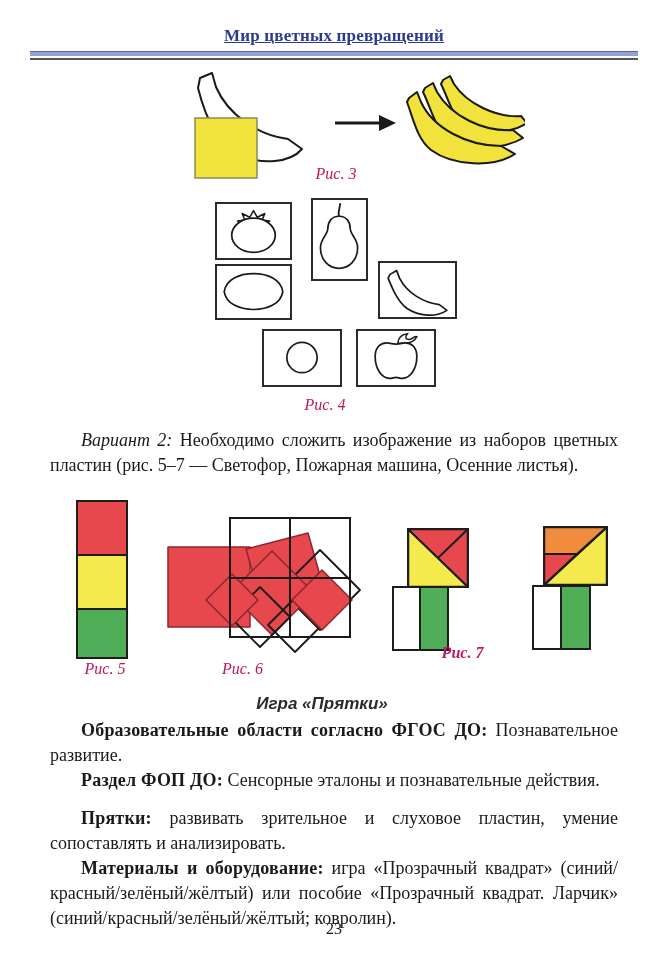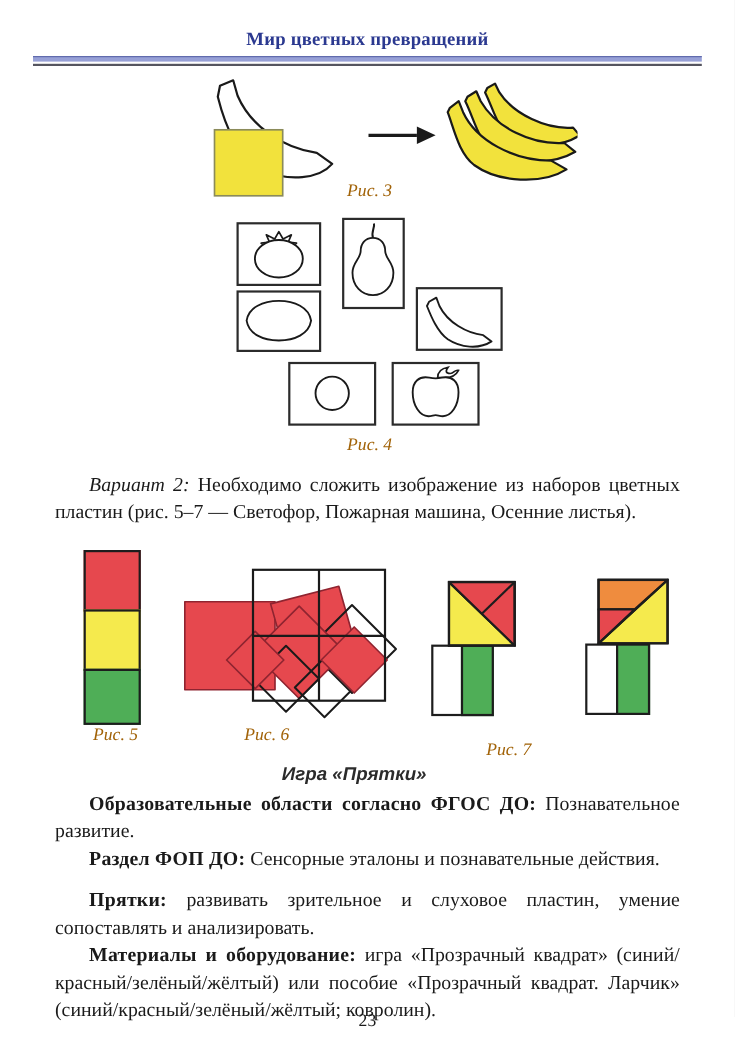--- a/index.html
+++ b/index.html
@@ -5,27 +5,27 @@
   html,body{margin:0;padding:0;background:#e9e9e9;}
   .page{
     position:relative;width:668px;height:960px;margin:0 auto;
     background:#ffffff;overflow:hidden;
     font-family:"Liberation Serif", serif;color:#1a1a1a;
   }
   .abs{position:absolute;}
   
   .book-title{
     top:26px;left:0;width:668px;text-align:center;
-    font-size:17px;font-weight:bold;color:#2b3990;letter-spacing:.2px;
+    font-size:17px;font-weight:bold;color:#2b3990;letter-spacing:.2px;text-decoration:underline;
   }
   .rule-thick{top:51px;left:30px;width:608px;height:4px;background:#97a0d6;border-top:1px solid #5a64a8;}
   .rule-thin{top:58px;left:30px;width:608px;height:2px;background:#55555f;}
   
   .fig-caption{
-    font-style:italic;font-size:16px;color:#a16207;text-align:center;
+    font-style:italic;font-size:16px;color:#be185d;text-align:center;
   }
   
   .card{
     position:absolute;background:#fff;border:2px solid #2b2b2b;
     display:flex;align-items:center;justify-content:center;
   }
   
   .sq{width:48px;height:52px;border:2px solid #1d1d1d;margin-top:-2px;}
   .sq.red{background:#e6484e;}
   .sq.yellow{background:#f5ea4d;}
@@ -113,21 +113,21 @@
     <svg width="76" height="54" viewBox="0 0 80 57">
       <circle cx="40" cy="28" r="16" fill="#ffffff" stroke="#1a1a1a" stroke-width="1.8"></circle>
     </svg>
   </div>
   <div class="card" style="left:356px;top:329px;width:76px;height:54px;">
     <svg width="76" height="54" viewBox="0 0 80 57">
       <path d="M42 13 C42 7 46 4 52 3 C49 7 50 9 54 9 C58 9 58 5 62 6 C60 10 55 13 49 13 Z" fill="#ffffff" stroke="#1a1a1a" stroke-width="1.6"></path>
       <path d="M34 13 C24 11 18 17 18 27 C18 40 25 50 33 50 C36 50 38 49 40 49 C42 49 44 50 47 50 C55 50 62 40 62 27 C62 17 56 11 46 13 C42 14 38 14 34 13 Z" fill="#ffffff" stroke="#1a1a1a" stroke-width="1.8"></path>
     </svg>
   </div>
-  <div class="abs fig fig-caption" style="top:396px;left:276px;width:120px;font-style:italic;">Рис. 4</div>
+  <div class="abs fig fig-caption" style="top:396px;left:265px;width:120px;font-style:italic;">Рис. 4</div>
 
   <p class="body-text" style="top:428px;"><i>Вариант 2:</i><span> Необходимо сложить изображение из наборов цветных пластин (рис. 5–7 — Светофор, Пожарная машина, Осенние листья).</span></p>
 
 
   <div class="abs fig" style="top:500px;left:76px;">
     <div class="sq red" style="margin-top:0;"></div>
     <div class="sq yellow"></div>
     <div class="sq green" style="height:47px;"></div>
   </div>
   <div class="abs fig fig-caption" style="top:660px;left:70px;width:70px;">Рис. 5</div>
@@ -177,21 +177,21 @@
       <div class="f7-green" style="width:27px;"></div>
     </div>
     <svg class="abs" style="left:11px;top:0;" width="65" height="60" viewBox="0 0 65 60">
       <polygon points="64,1 64,59 1,59" fill="#f5ea4d" stroke="#1d1d1d" stroke-width="2" stroke-linejoin="round"></polygon>
       <polygon points="1,1 64,1 34,28 1,28" fill="#ef8c3e" stroke="#1d1d1d" stroke-width="2" stroke-linejoin="round"></polygon>
       <polygon points="1,28 34,28 1,59" fill="#e6484e" stroke="#1d1d1d" stroke-width="2" stroke-linejoin="round"></polygon>
       <line x1="1" y1="59" x2="64" y2="1" stroke="#1d1d1d" stroke-width="2"></line>
       <rect x="1" y="1" width="63" height="58" fill="none" stroke="#1d1d1d" stroke-width="2.5"></rect>
     </svg>
   </div>
-  <div class="abs fig fig-caption" style="top:673px;left:400px;width:125px;">Рис. 7</div>
+  <div class="abs fig fig-caption" style="top:644px;left:400px;width:125px;font-weight:bold;">Рис. 7</div>
 
   <div class="abs game-heading">Игра «Прятки»</div>
 
   <p class="body-text" style="top:768px;"><b>Раздел ФОП ДО:</b><span> Сенсорные эталоны и познавательные действия.</span></p>
 
   <p class="body-text" style="top:718px;"><b>Образовательные области согласно ФГОС ДО:</b><span> Познавательное развитие.</span></p>
 
   <p class="body-text" style="top:806px;"><b>Прятки:</b><span> развивать зрительное и слуховое пластин, умение сопоставлять и анализировать.</span></p>
 
   <p class="body-text" style="top:856px;"><b>Материалы и оборудование:</b><span> игра «Прозрачный квадрат» (синий/красный/зелёный/жёлтый) или пособие «Прозрачный квадрат. Ларчик» (синий/красный/зелёный/жёлтый; ковролин).</span></p>

